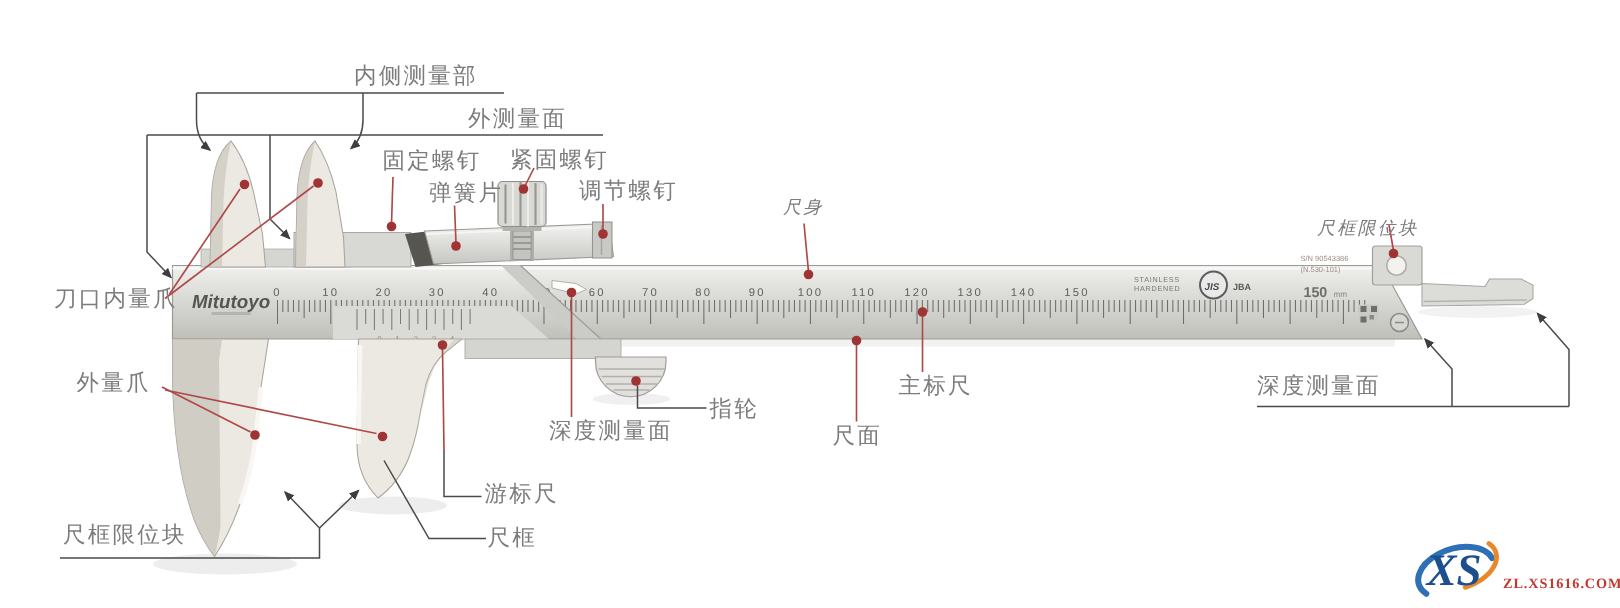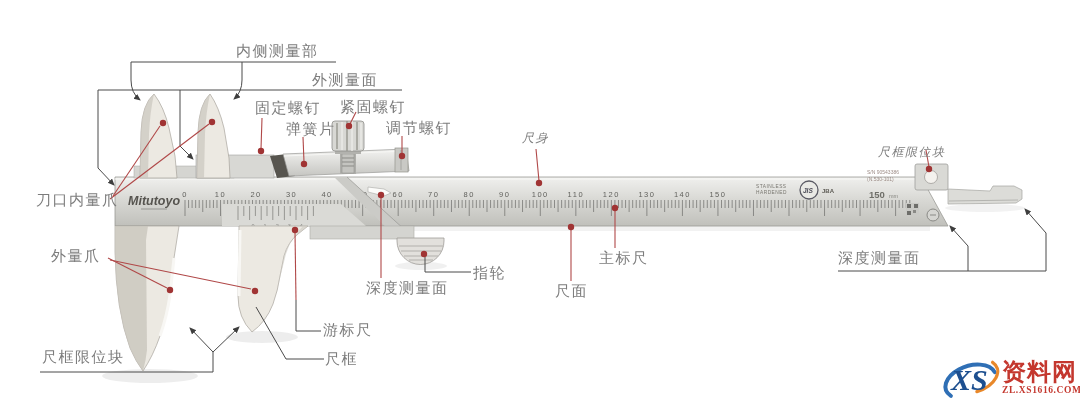--- a/index.html
+++ b/index.html
@@ -495,17 +495,16 @@
   <div class="lbl" style="left:838px;top:249px">深度测量面</div>
 
   <div id="watermark">
     <svg id="wm-swoosh" width="66" height="54" viewBox="0 0 66 54">
       <g transform="rotate(-18 32 29)">
         <path d="M 8,41 A 26,16 0 1 1 57,32" stroke="#2f6fb5" stroke-width="4" fill="none" stroke-linecap="round"></path>
         <path d="M 58,22 A 26,16 0 0 1 34,45" stroke="#e8882a" stroke-width="3.2" fill="none" stroke-linecap="round"></path>
       </g>
       <text x="13" y="42" font-size="30" font-style="italic" font-weight="bold" fill="#1d4f8f">XS</text>
     </svg>
-    <div id="wm-name">资料网</div>
     <div id="wm-url">ZL.XS1616.COM</div>
   </div>
 
 </div>
 
 </body></html>

